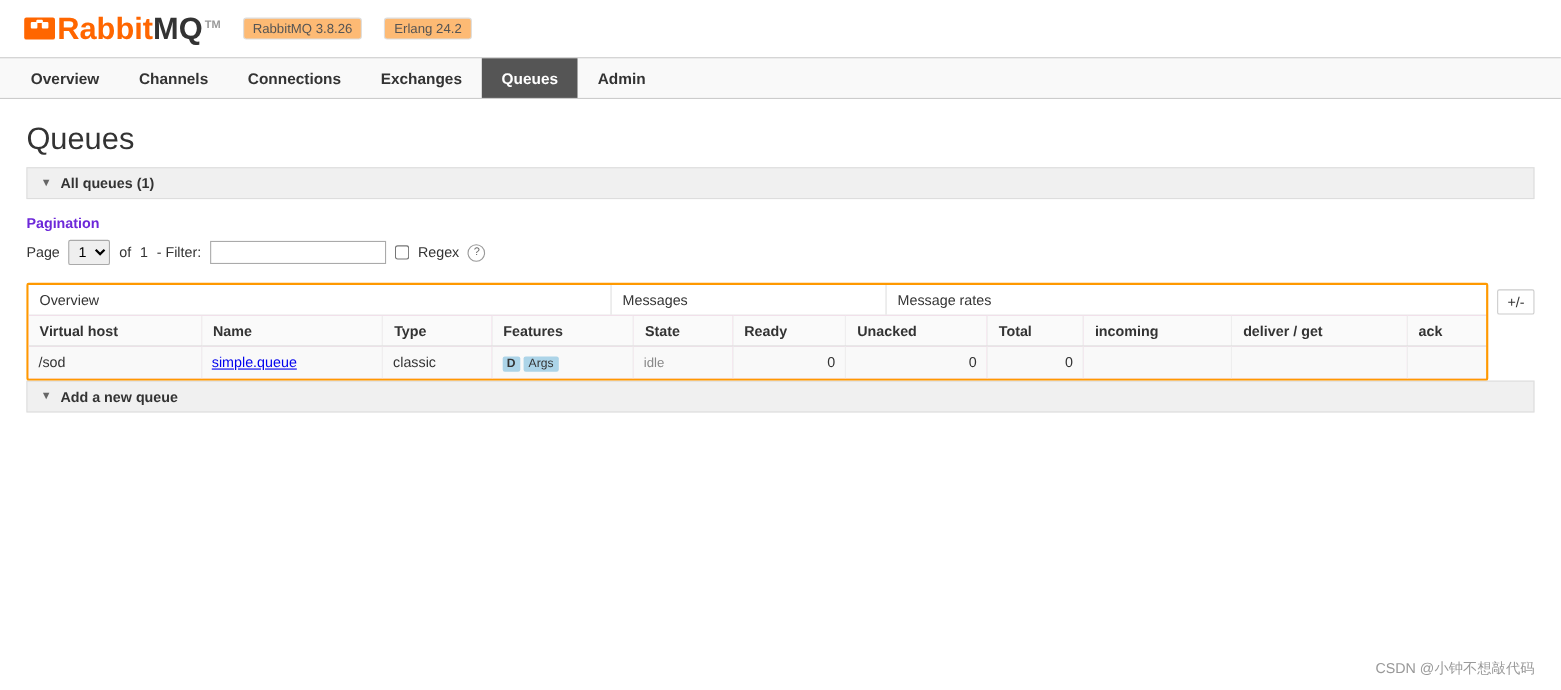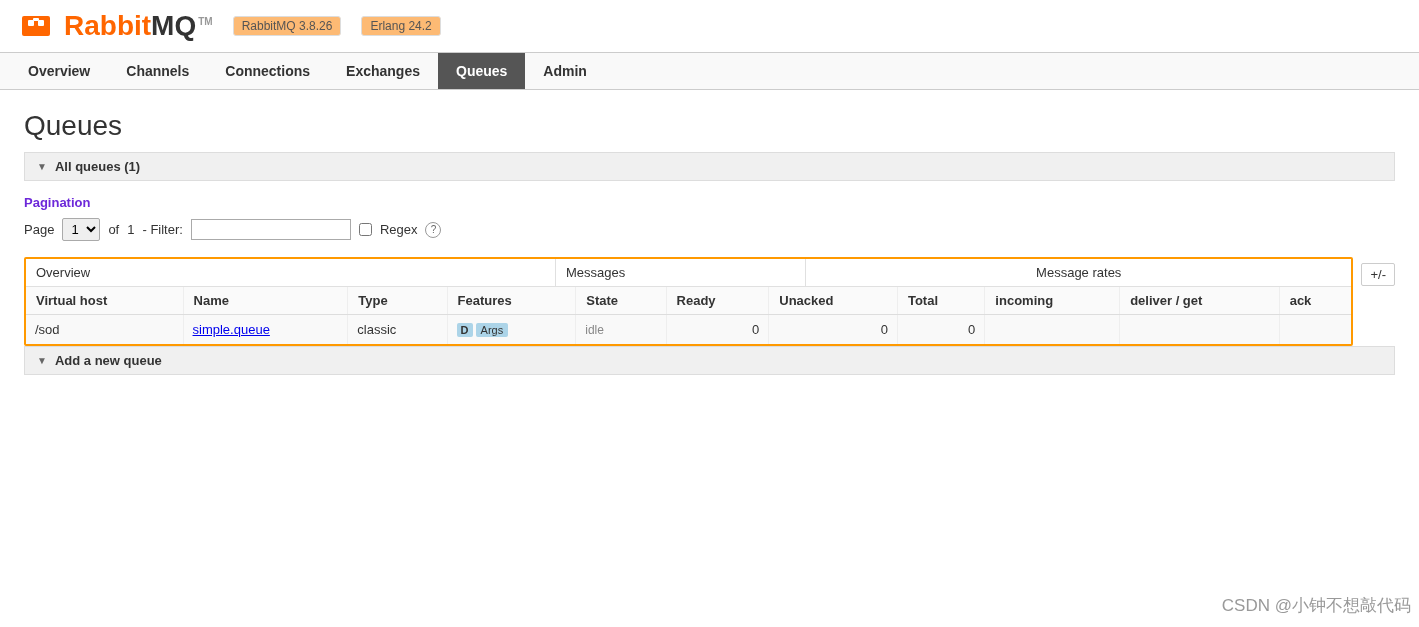--- a/index.html
+++ b/index.html
@@ -1,20 +1,20 @@
 <!DOCTYPE html>
 <html><head>
   <meta charset="utf-8">
   <style>
     * { box-sizing: border-box; margin: 0; padding: 0; }
     body { font-family: Arial, Helvetica, sans-serif; font-size: 13px; color: #333; background: #fff; }
 
     
     .header { padding: 10px 20px; display: flex; align-items: center; gap: 12px; background: #fff; }
-    .logo { display: flex; align-items: center; gap: 12px; }
+    .logo { display: flex; align-items: center; gap: 0; }
     .logo-icon { width: 32px; height: 32px; }
     .logo-text { font-size: 28px; font-weight: bold; color: #333; }
     .logo-rabbit { color: #f60; }
     .logo-mq { color: #333; }
     .logo-tm { font-size: 10px; color: #999; vertical-align: super; margin-left: 2px; }
     .version-badge {
       background: #fdba74;
       border: 1px solid #ddd;
       border-radius: 3px;
       padding: 2px 8px;
@@ -97,21 +97,21 @@
     .col-group {
       padding: 6px 10px;
       font-size: 13px;
       font-weight: normal;
       color: #333;
       border-right: 1px solid #e0e0e0;
     }
     .col-group:last-child { border-right: none; }
     .col-group-overview { flex: 0 0 530px; }
     .col-group-messages { flex: 0 0 250px; }
-    .col-group-rates { flex: 1; text-align: center; }
+    .col-group-rates { flex: 1; }
 
     
     table { width: 100%; border-collapse: collapse; background: #f9a8d4; }
     thead tr th {
       padding: 6px 10px;
       text-align: left;
       font-size: 13px;
       font-weight: bold;
       background: #fafafa;
       border-bottom: 1px solid #ddd;
@@ -193,22 +193,22 @@
       gap: 8px;
       font-size: 13px;
       font-weight: bold;
       cursor: pointer;
     }
 
     
     .footer {
       position: fixed;
       bottom: 10px;
-      right: 8px;
-      font-size: 17px;
+      right: 24px;
+      font-size: 13px;
       color: #999;
     }
 
     .num-cell { text-align: right; }
   </style>
 </head>
 <body>
 
 <div class="header">
   <div class="logo">

